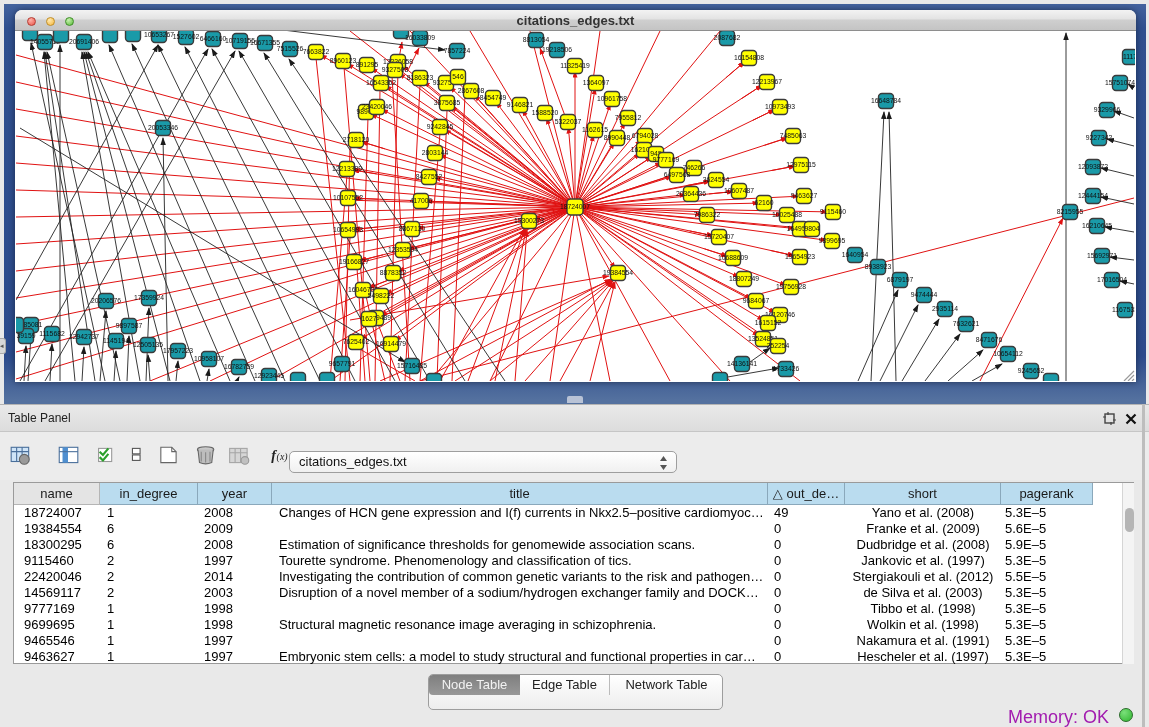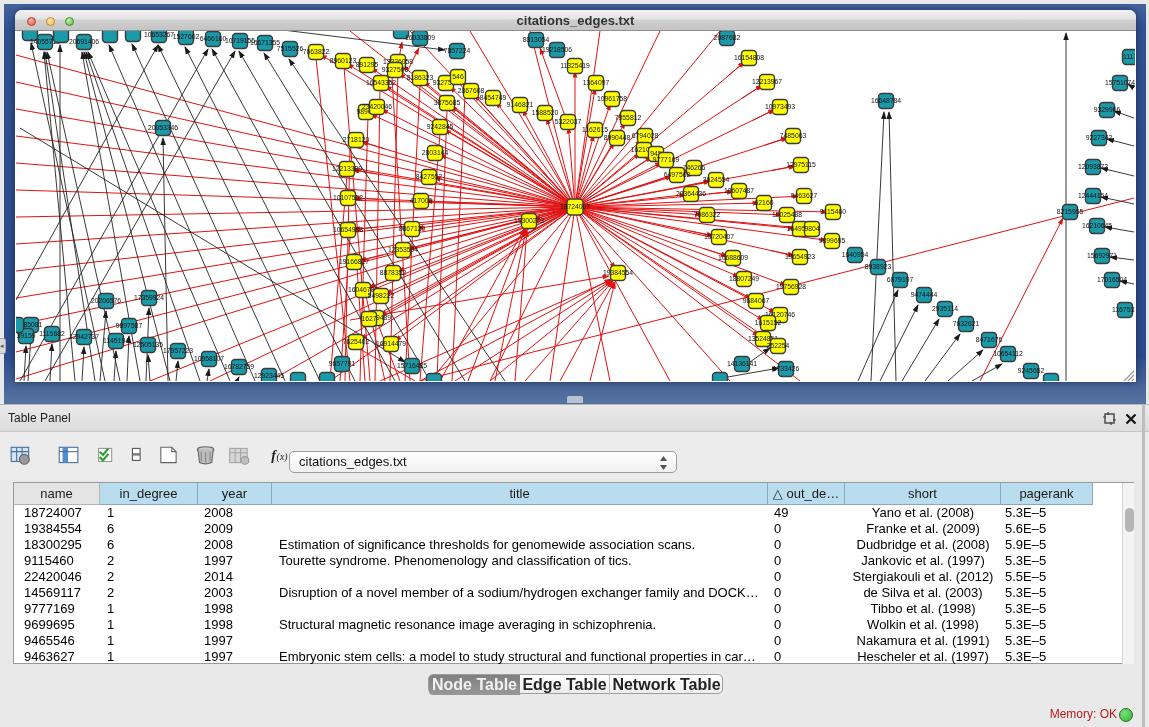--- a/index.html
+++ b/index.html
@@ -23,25 +23,25 @@
  border:1px solid #9e9e9e;border-radius:5px;font-size:13px;color:#111;line-height:20px;padding-left:9px}
 #tablebox{position:absolute;left:13px;top:482px;width:1121px;height:182px;background:#fff;
  border:1px solid #9a9a9a}
 .hcell{position:absolute;top:483px;height:22px;background:#badcef;border-right:1px solid #8aa8bb;
  border-bottom:1px solid #8aa8bb;font-size:13px;color:#1a1a1a;text-align:center;line-height:22px}
 .trow{position:absolute;left:0;top:0;width:1149px;height:16px;font-size:13px;color:#000}
 .trow span{position:absolute;top:0;white-space:nowrap}
 .trow .ctr{text-align:center}
 #vsb{position:absolute;left:1122px;top:483px;width:12px;height:181px;background:#f4f4f4;border-left:1px solid #d5d5d5}
 #vsb .th{position:absolute;left:1.5px;top:25px;width:9px;height:24px;border-radius:5px;background:#b5b5b5}
-#tabs{position:absolute;left:428px;top:674px;width:295px;height:20px;border:1px solid #9d9d9d;
- border-radius:5px;background:linear-gradient(180deg,#ffffff,#ededed);font-size:16px;font-weight:bold}
+#tabs{position:absolute;left:428px;top:674px;width:295px;height:36px;border:1px solid #9d9d9d;
+ border-radius:5px;background:linear-gradient(180deg,#ffffff,#ededed);font-size:13px;font-weight:normal}
 #tabs .seg{position:absolute;top:0;height:20px;text-align:center;line-height:19px;color:#222}
 #tabs .sel{background:linear-gradient(180deg,#7f7f7f,#989898);color:#f2f2f2;border-radius:4px 0 0 4px}
-#mem{position:absolute;right:32px;top:707px;font-size:12px;color:#b91c1c}
+#mem{position:absolute;right:40px;top:707px;font-size:18px;color:#a21caf}
 #memdot{position:absolute;left:1119px;top:708px;width:14px;height:14px;border-radius:50%;
  background:radial-gradient(circle at 35% 30%,#7ae07a,#2fb52f);border:1.5px solid #2a6b2a}
 #redge{position:absolute;left:1142px;top:404px;width:3px;height:323px;background:#bdbdbd}
 </style></head>
 <body>
 <div id="bluebg"></div>
 <div style="position:absolute;left:0;top:338px;width:6px;height:16px;background:#d8d8d8;border:1px solid #aaa;border-left:none;border-radius:0 3px 3px 0;font-size:7px;color:#555;line-height:14px">◂</div>
 <div id="win">
  <div id="titlebar">
   <span class="tl" style="left:12px;background:radial-gradient(circle at 35% 30%,#ffb0a8,#e8564a);border:1px solid #b53c32"></span>
@@ -544,20 +544,21 @@
 <div class="hcell" style="left:100px;width:98px">in_degree</div>
 <div class="hcell" style="left:198px;width:74px">year</div>
 <div class="hcell" style="left:272px;width:496px">title</div>
 <div class="hcell" style="left:768px;width:77px">△ out_de…</div>
 <div class="hcell" style="left:845px;width:156px">short</div>
 <div class="hcell" style="left:1001px;width:92px">pagerank</div>
 <div class="trow" style="top:505px">
 <span style="left:24px">18724007</span>
     <span style="left:107px">1</span>
 <span style="left:204px">2008</span>
+    <span style="left:279px">Changes of HCN gene expression and I(f) currents in Nkx2.5–positive cardiomyoc…</span>
 <span style="left:774px">49</span>
     <span class="ctr" style="left:845px;width:156px">Yano et al. (2008)</span>
 <span style="left:1005px">5.3E–5</span>
   </div>
 <div class="trow" style="top:521px">
 <span style="left:24px">19384554</span>
     <span style="left:107px">6</span>
 <span style="left:204px">2009</span>
 <span style="left:774px">0</span>
     <span class="ctr" style="left:845px;width:156px">Franke et al. (2009)</span>
@@ -578,20 +579,21 @@
 <span style="left:204px">1997</span>
     <span style="left:279px">Tourette syndrome. Phenomenology and classification of tics.</span>
 <span style="left:774px">0</span>
     <span class="ctr" style="left:845px;width:156px">Jankovic et al. (1997)</span>
 <span style="left:1005px">5.3E–5</span>
   </div>
 <div class="trow" style="top:569px">
 <span style="left:24px">22420046</span>
     <span style="left:107px">2</span>
 <span style="left:204px">2014</span>
+    <span style="left:279px">Investigating the contribution of common genetic variants to the risk and pathogen…</span>
 <span style="left:774px">0</span>
     <span class="ctr" style="left:845px;width:156px">Stergiakouli et al. (2012)</span>
 <span style="left:1005px">5.5E–5</span>
   </div>
 <div class="trow" style="top:585px">
 <span style="left:24px">14569117</span>
     <span style="left:107px">2</span>
 <span style="left:204px">2003</span>
     <span style="left:279px">Disruption of a novel member of a sodium/hydrogen exchanger family and DOCK…</span>
 <span style="left:774px">0</span>

